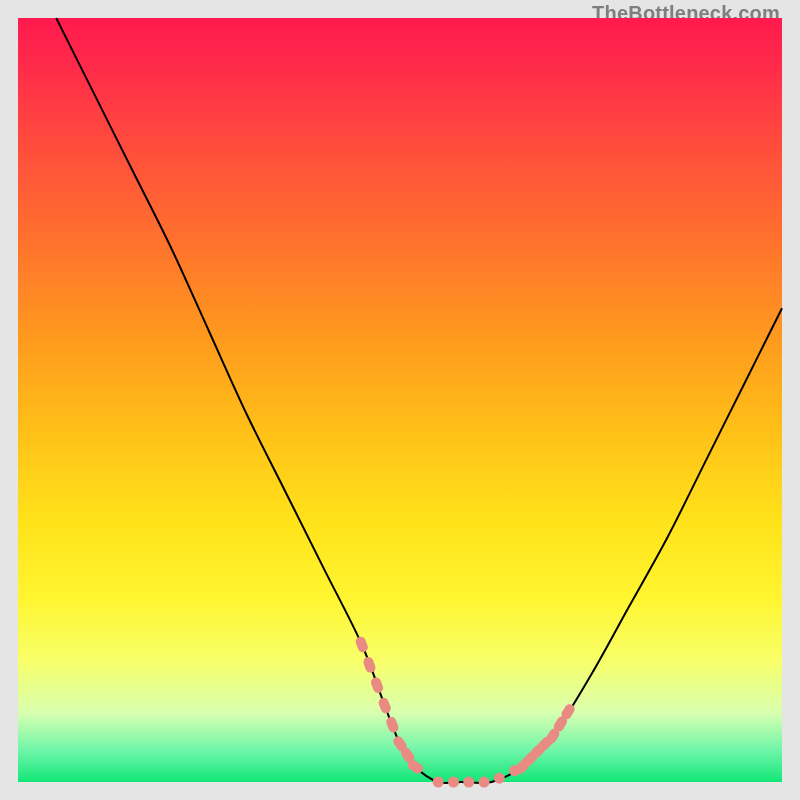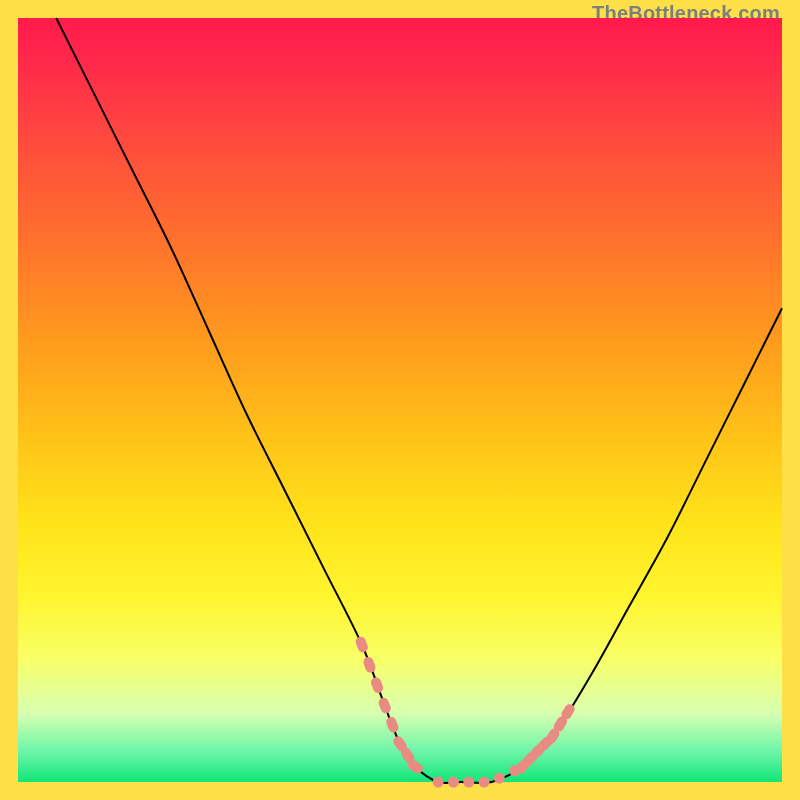--- a/index.html
+++ b/index.html
@@ -7,21 +7,21 @@
     padding: 0;
     width: 800px;
     height: 800px;
     background: #000;
     overflow: hidden;
   }
   .stage {
     position: relative;
     width: 800px;
     height: 800px;
-    background: #fde047;
+    background: #e5e5e5;
   }
   .plot {
     position: absolute;
     left: 18px;
     top: 18px;
     width: 764px;
     height: 764px;
     background: linear-gradient(to bottom,
       #ff1a4d 0%,
       #ff2a4a 6%,

